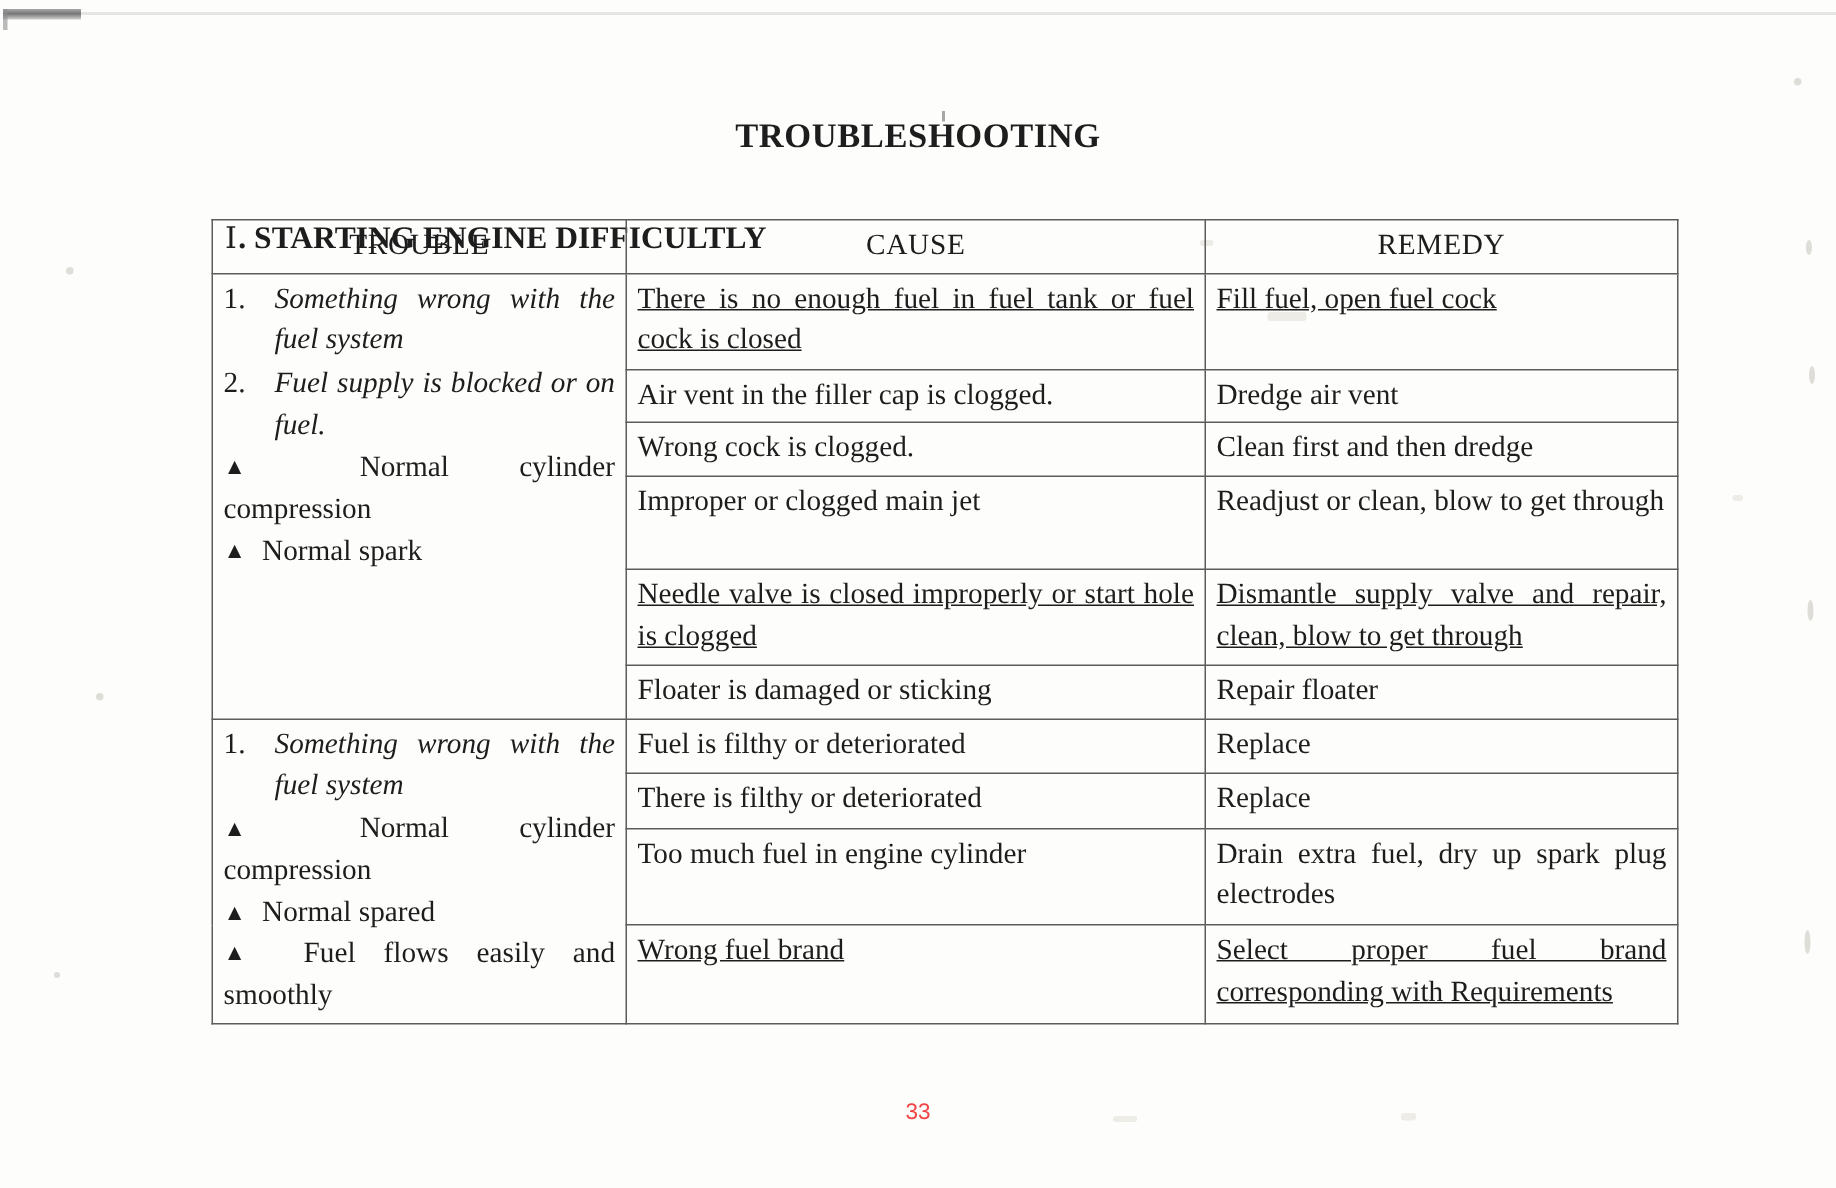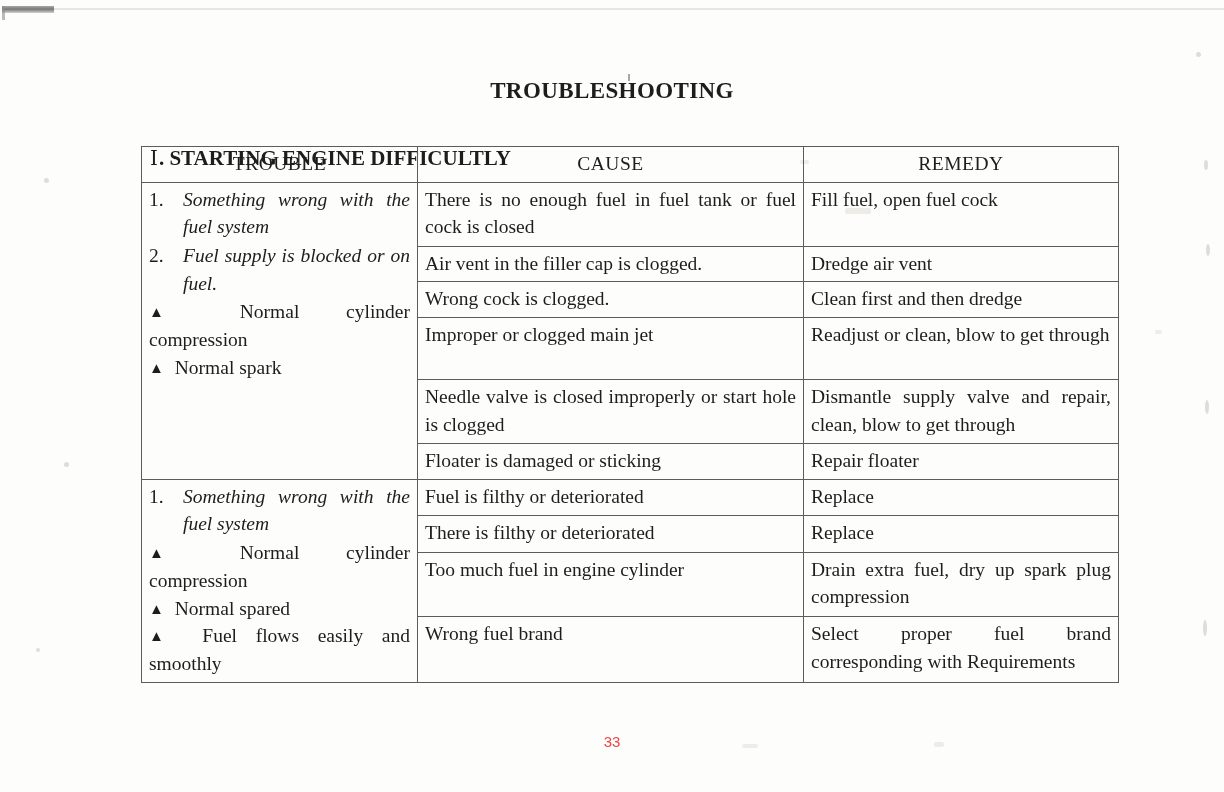--- a/index.html
+++ b/index.html
@@ -157,21 +157,21 @@
     text-align-last: left;
   }
   .tri-line .tri {
     font-size: 15px;
     vertical-align: 1px;
     letter-spacing: 0;
   }
   .tri-tight .tri { padding-right: 6px; }
 
   
-  .h-tall  { height: 56px; }
+  .h-tall  { height: 56px; text-decoration: underline; }
   .h-mid   { height: 54px; }
   .h-small { height: 24px; }
 
   
   .page-number {
     position: absolute;
     left: 0;
     right: 0;
     top: 733px;
     text-align: center;
@@ -275,21 +275,21 @@
             </td>
             <td class="justify h-small">Fuel is filthy or deteriorated</td>
             <td class="justify-b h-small">Replace</td>
           </tr>
           <tr>
             <td class="justify h-small">There is filthy or deteriorated</td>
             <td class="justify-b h-small">Replace</td>
           </tr>
           <tr>
             <td class="justify h-mid">Too much fuel in engine cylinder</td>
-            <td class="justify-b h-mid">Drain extra fuel, dry up spark plug compression</td>
+            <td class="justify-b h-mid">Drain extra fuel, dry up spark plug electrodes</td>
           </tr>
           <tr>
             <td class="justify h-tall">Wrong fuel brand</td>
             <td class="justify-b h-tall">Select proper fuel brand corresponding with Requirements</td>
           </tr>
         </tbody>
     </table>
   </div>
 
   <div class="page-number">33</div>

